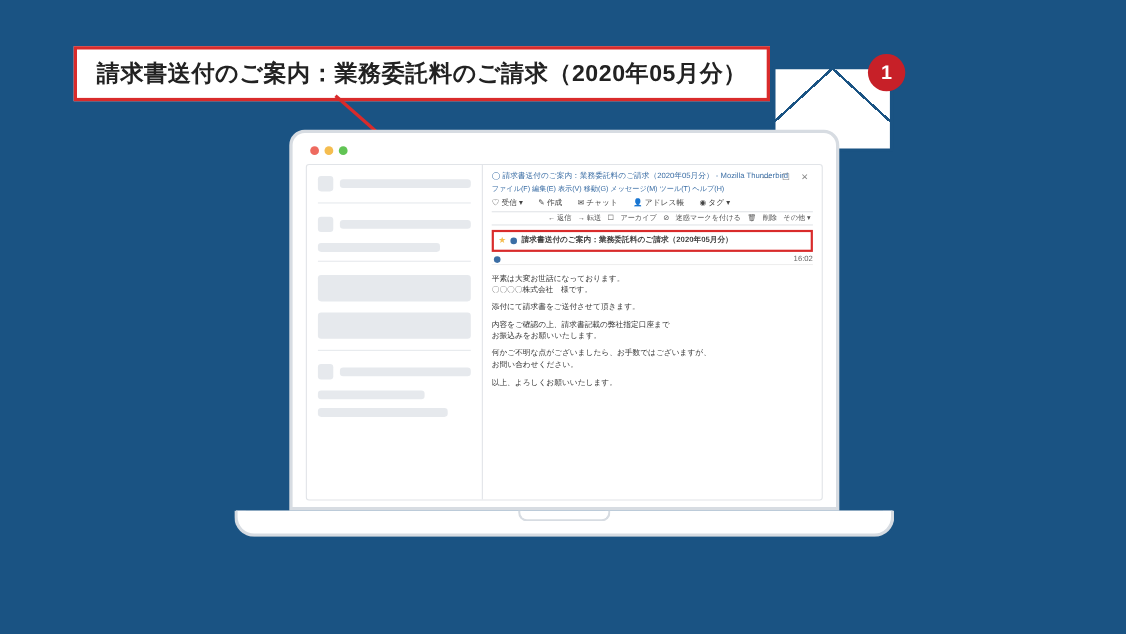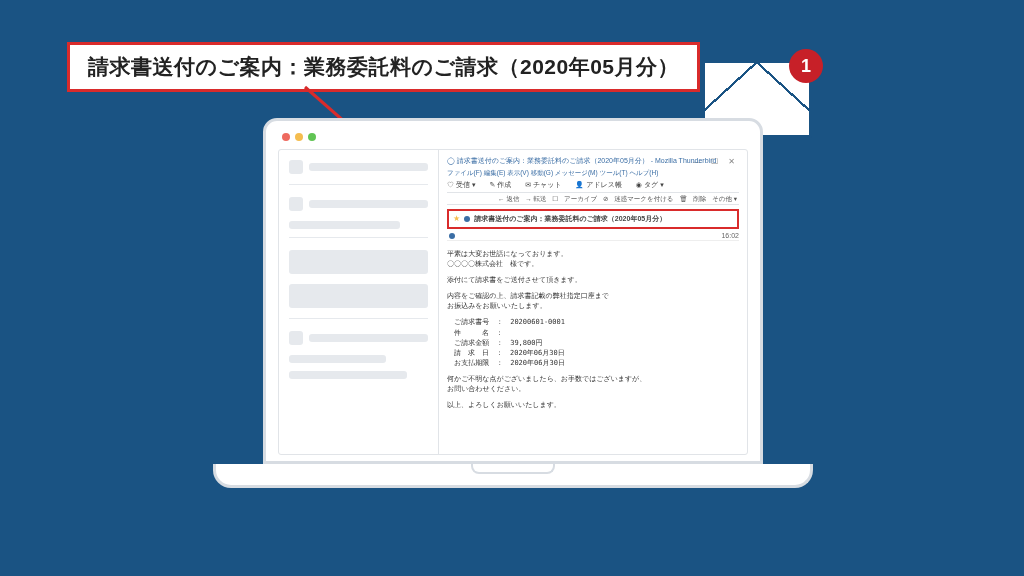--- a/index.html
+++ b/index.html
@@ -240,25 +240,20 @@
         <div class="extra-row">
           <span class="time" style="float:right">16:02</span>
           <span class="circ" style="margin:2px"></span>
         </div>
         <div class="body-text">
           <p>平素は大変お世話になっております。</p>
           <p style="margin-top:-6px">〇〇〇〇株式会社　様です。</p>
           <p>添付にて請求書をご送付させて頂きます。</p>
           <p style="white-space:pre-line">内容をご確認の上、請求書記載の弊社指定口座まで
 お振込みをお願いいたします。</p>
-          <div class="details">　ご請求書号　：　20200601-0001
-　件　　　名　：
-　ご請求金額　：　39,800円
-　請　求　日　：　2020年06月30日
-　お支払期限　：　2020年06月30日</div>
           <p style="white-space:pre-line">何かご不明な点がございましたら、お手数ではございますが、
 お問い合わせください。</p>
           <p>以上、よろしくお願いいたします。</p>
         </div>
       </div>
     </div>
   </div>
   <div class="base"></div>
 </div>
 

